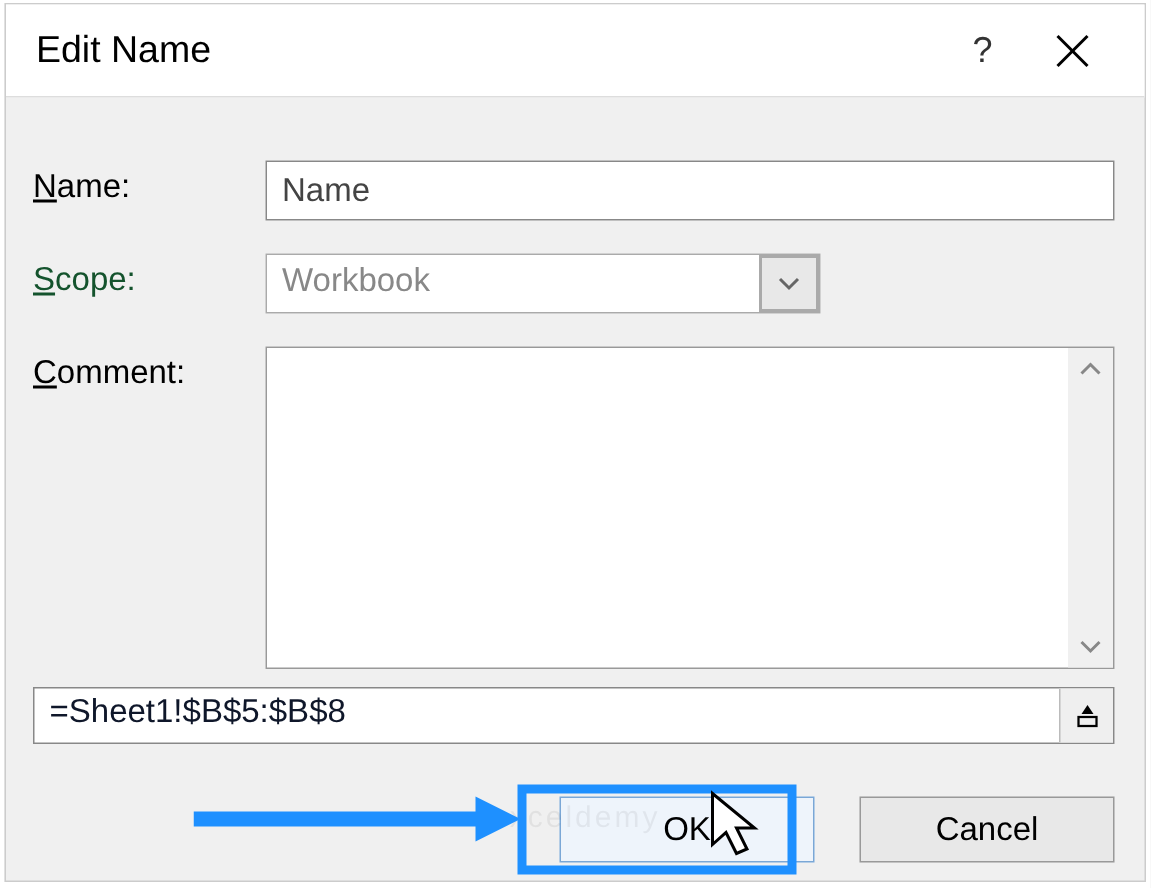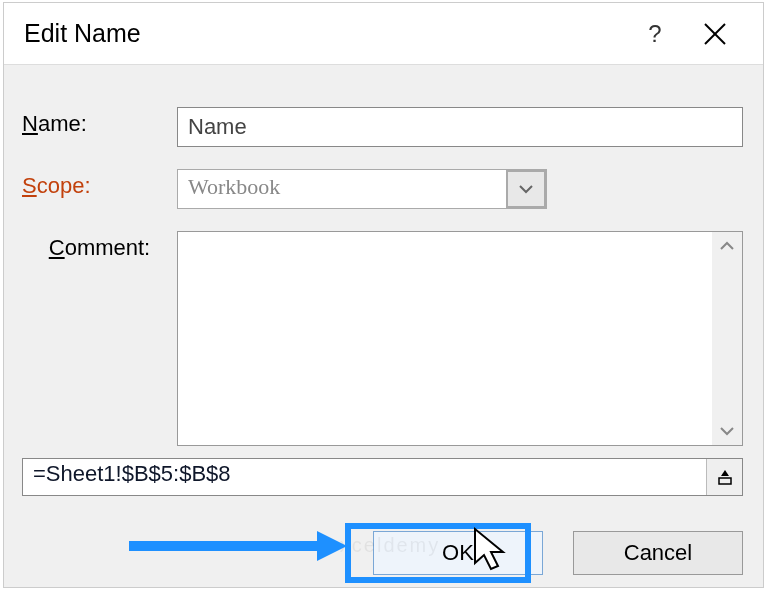--- a/index.html
+++ b/index.html
@@ -51,21 +51,21 @@
   .body {
     padding: 42px 20px 0 18px;
   }
   .row { display: flex; align-items: flex-start; margin-bottom: 22px; }
   .row .lbl {
     width: 155px;
     font-size: 22px;
     color: #000;
     padding-top: 4px;
   }
-  .row .lbl.disabled { color: #c2410c; }
+  .row .lbl.disabled { color: #14532d; }
   .row .lbl .u { text-decoration: underline; }
   .row .ctrl { flex: 1; }
   .textinput {
     width: 100%;
     height: 40px;
     border: 1px solid #888;
     background: #fff;
     font-size: 22px;
     padding: 0 10px;
     color: #444;
@@ -75,21 +75,20 @@
     width: 370px;
     height: 40px;
     border: 1px solid #aaa;
     background: #fff;
   }
   .selectwrap .seltext {
     flex: 1;
     padding: 4px 10px 0 10px;
     font-size: 22px;
     color: #888;
-    font-family: Liberation Serif, serif;
   }
   .selectwrap .selbtn {
     width: 40px;
     background: #e8e8e8;
     border: 2px solid #aaa;
     display: flex;
     align-items: center;
     justify-content: center;
   }
   .commentbox {
@@ -214,21 +213,21 @@
           <div class="seltext">Workbook</div>
           <div class="selbtn">
             <svg width="16" height="10" viewBox="0 0 16 10">
               <polyline points="2,2 8,8 14,2" fill="none" stroke="#666" stroke-width="2"></polyline>
             </svg>
           </div>
         </div>
       </div>
     </div>
 
-    <div class="row" style="margin-bottom:12px;text-align:center;">
+    <div class="row" style="margin-bottom:12px;">
       <div class="lbl"><span class="u">C</span><span>omment:</span></div>
       <div class="ctrl">
         <div class="commentbox">
           <div class="track">
             <svg class="arrowchev" width="16" height="12" viewBox="0 0 16 12">
                 <polyline points="2,9 8,3 14,9" fill="none" stroke="#888" stroke-width="2"></polyline>
               </svg>
             <svg class="arrowchev" width="16" height="12" viewBox="0 0 16 12">
                 <polyline points="2,3 8,9 14,3" fill="none" stroke="#888" stroke-width="2"></polyline>
               </svg>

